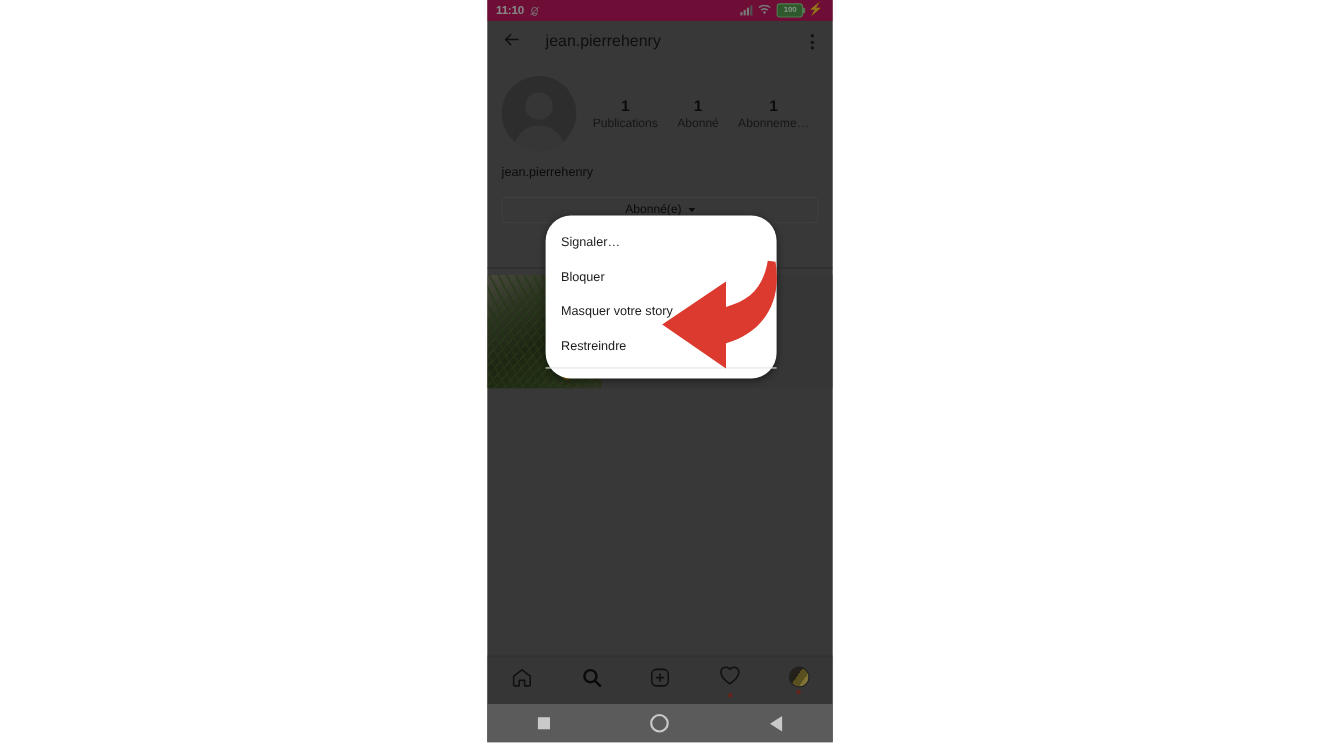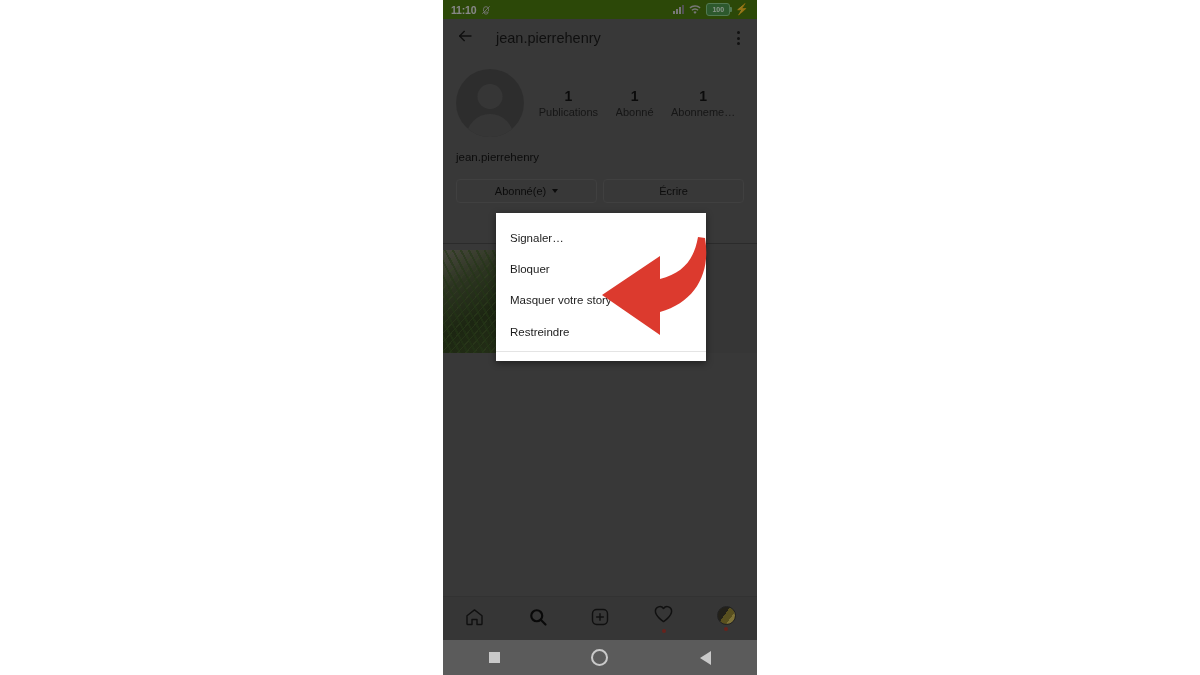--- a/index.html
+++ b/index.html
@@ -38,21 +38,21 @@
     z-index: 40;
     pointer-events: none;
   }
 
   
   #statusbar {
     position: absolute;
     left: 0; top: 0;
     width: 314px;
     height: 19px;
-    background: #4d7c0f;
+    background: #be185d;
     display: flex;
     align-items: center;
     padding: 0 8px;
     box-sizing: border-box;
     z-index: 5;
   }
   #statusbar .time {
     color: #e8e8e8;
     font-size: 10.5px;
     font-weight: bold;
@@ -227,26 +227,27 @@
   .tri {
     width: 0; height: 0;
     border-top: 7px solid transparent;
     border-bottom: 7px solid transparent;
     border-right: 11px solid #c9c9c9;
   }
 
   
   #menu {
     position: absolute;
-    left: 53px; top: 213px;
+    left: 53px; top: 196px;
     width: 210px;
     background: #ffffff;
     box-shadow: 0 2px 7px rgba(0,0,0,0.45);
     z-index: 50;
     padding: 9px 0 6px 0;
+    border-radius: 23px;
   }
   .mitem {
     font-size: 11.5px;
     color: #1c1c1c;
     padding: 8.5px 14px;
     line-height: 1.25;
   }
   .msep { height: 1px; background: #e4e4e4; margin: 3px 0; }
 
   
@@ -331,23 +332,20 @@
         </div>
       </div>
 
       <div class="username">jean.pierrehenry</div>
 
       <div class="btnrow">
         <div class="pbtn">
           <span>Abonné(e)</span>
           <span class="caret"></span>
         </div>
-        <div class="pbtn">
-          <span>Écrire</span>
-        </div>
       </div>
     </div>
 
     <div id="tabs"></div>
     <div id="grid">
       <div class="cell photo"></div>
       <div class="cell blank"></div>
       <div class="cell blank"></div>
     </div>
 

